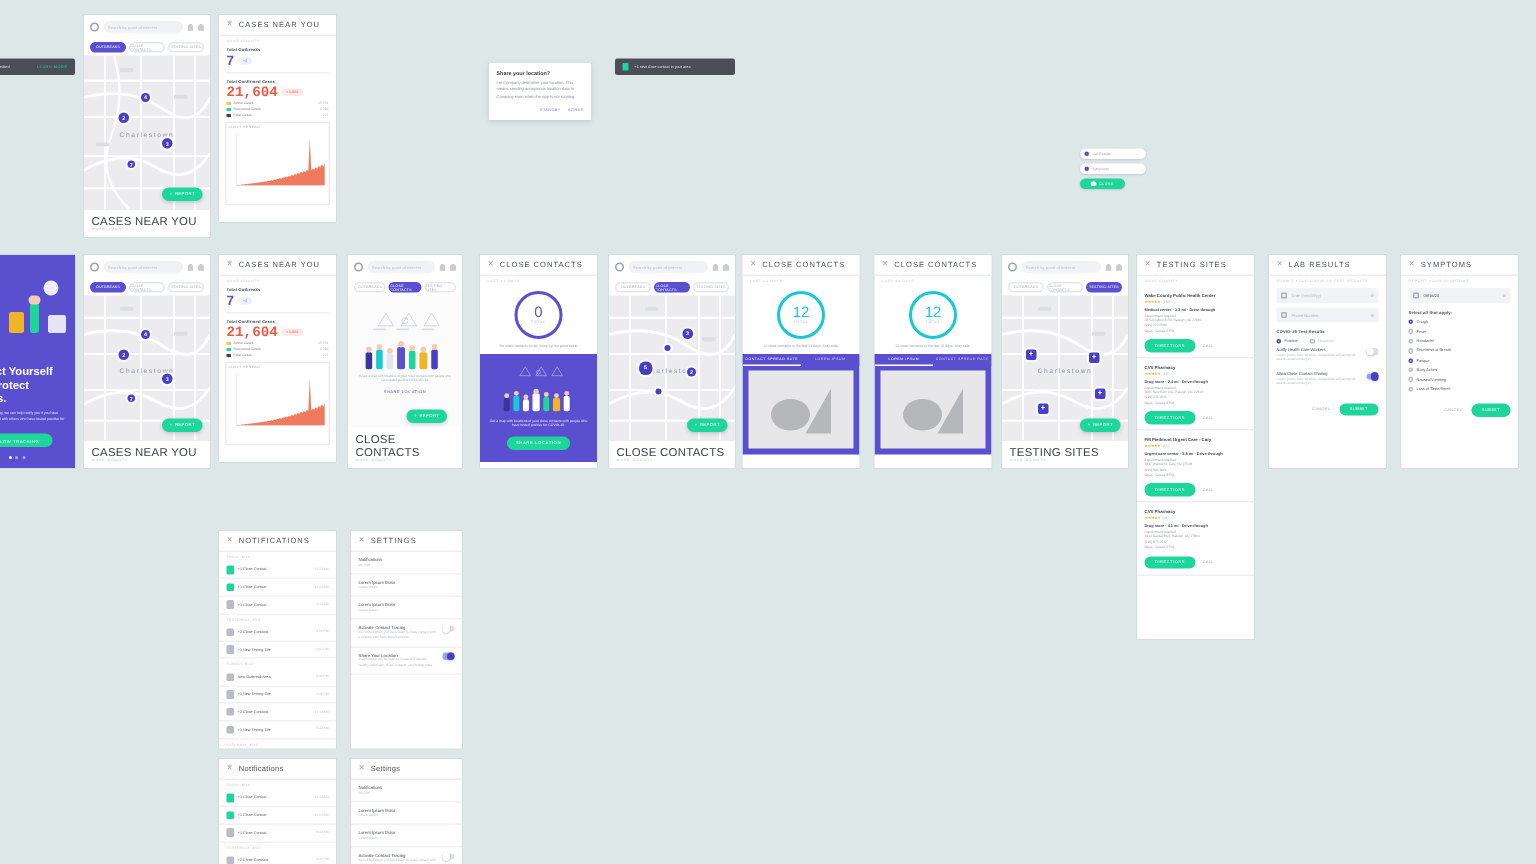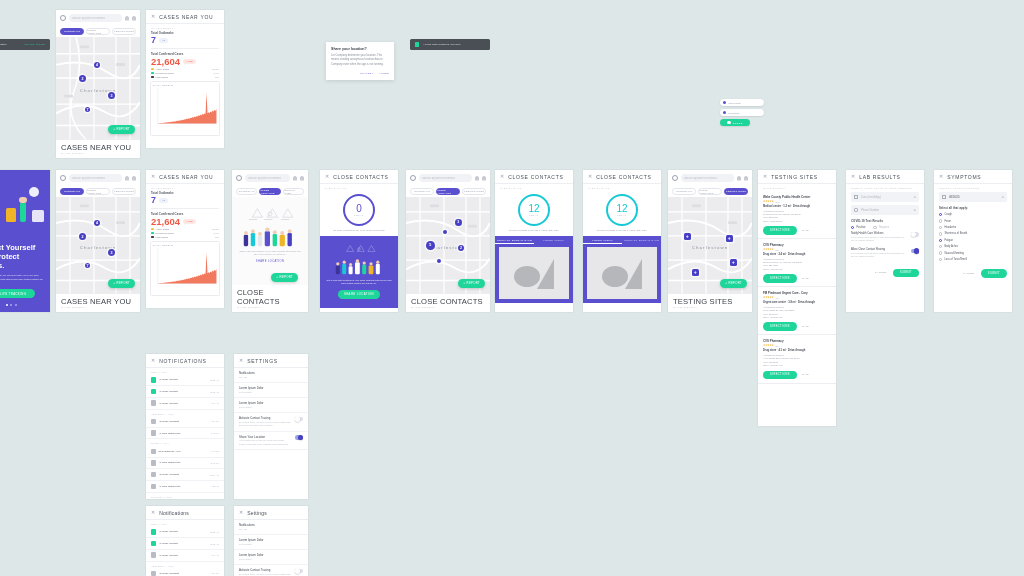--- a/index.html
+++ b/index.html
@@ -50,21 +50,21 @@
   .caption .s { font-size:2.3px; color:#b9bcc5; letter-spacing:.7px; margin-top:.5px;}
 
   
   .dh { height:14px; display:flex; align-items:center; gap:4px; padding:0 5px;
         border-bottom:.5px solid #eceef1; background:#fff; }
   .dh .x { font-size:5px; color:#9aa0b0; line-height:1; }
   .dh .tt { font-size:5px; color:#4a4f59; letter-spacing:.7px; }
   .dh-sub { font-size:2.3px; color:#c2c5cd; padding:3px 5px 0; letter-spacing:.5px;}
   .lbl-b { font-size:2.8px; color:#4a4f59; font-weight:bold; letter-spacing:.1px;}
   .big { font-size:9px; color:#5a4fcf; font-weight:bold; line-height:1; }
-  .big.red { color:#ef5a46; font-size:9.5px; }
+  .big.red { color:#ef5a46; font-size:9.5px;font-family:Liberation Mono, monospace; }
   .badge { display:inline-flex; align-items:center; justify-content:center;
            height:5.5px; padding:0 3px; border-radius:3px; font-size:2.4px; }
   .badge.g { background:#eef0fb; color:#7f86a8; }
   .badge.r { background:#fde8e5; color:#ef5a46; }
   .hr { height:.5px; background:#eceef1; }
 
   .legend { display:flex; align-items:center; gap:2px; margin-top:1.5px; }
   .legend .dot { width:2.6px; height:2.6px; border-radius:.4px; }
   .legend .nm { font-size:2.3px; color:#7b808c; flex:1; }
   .legend .vl { font-size:2.3px; color:#b3b7c0; }

